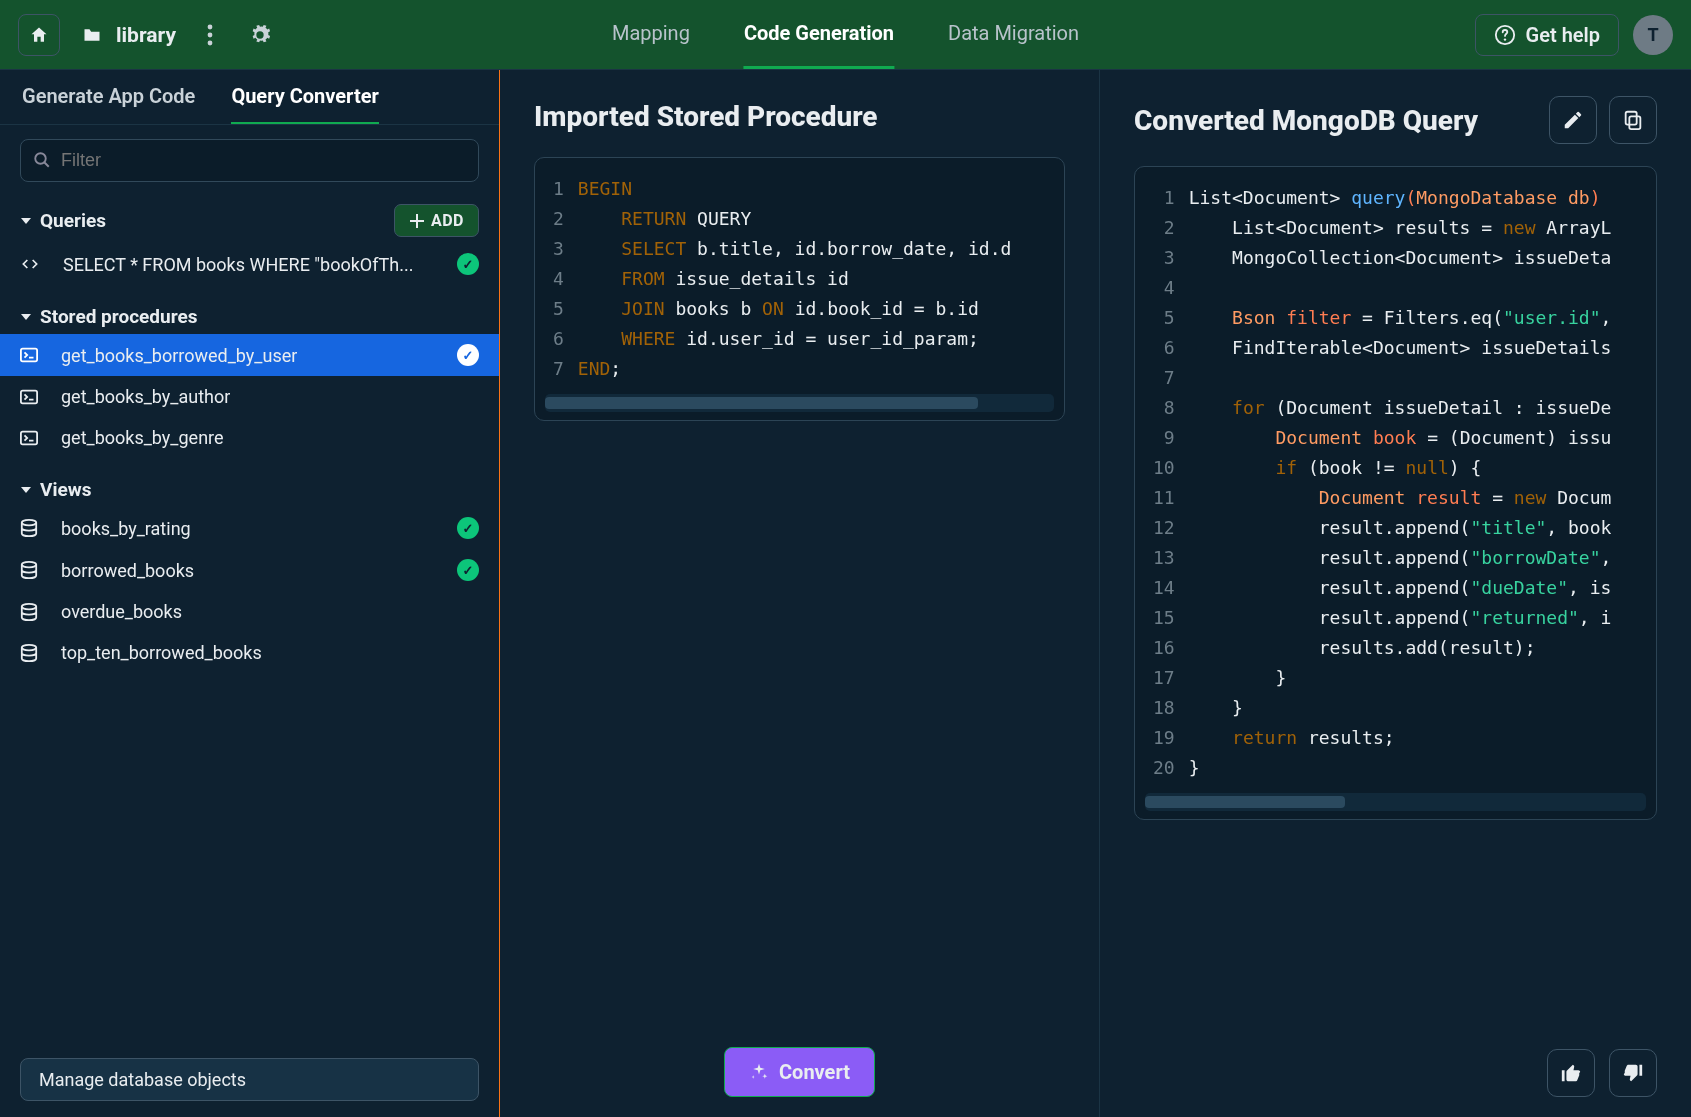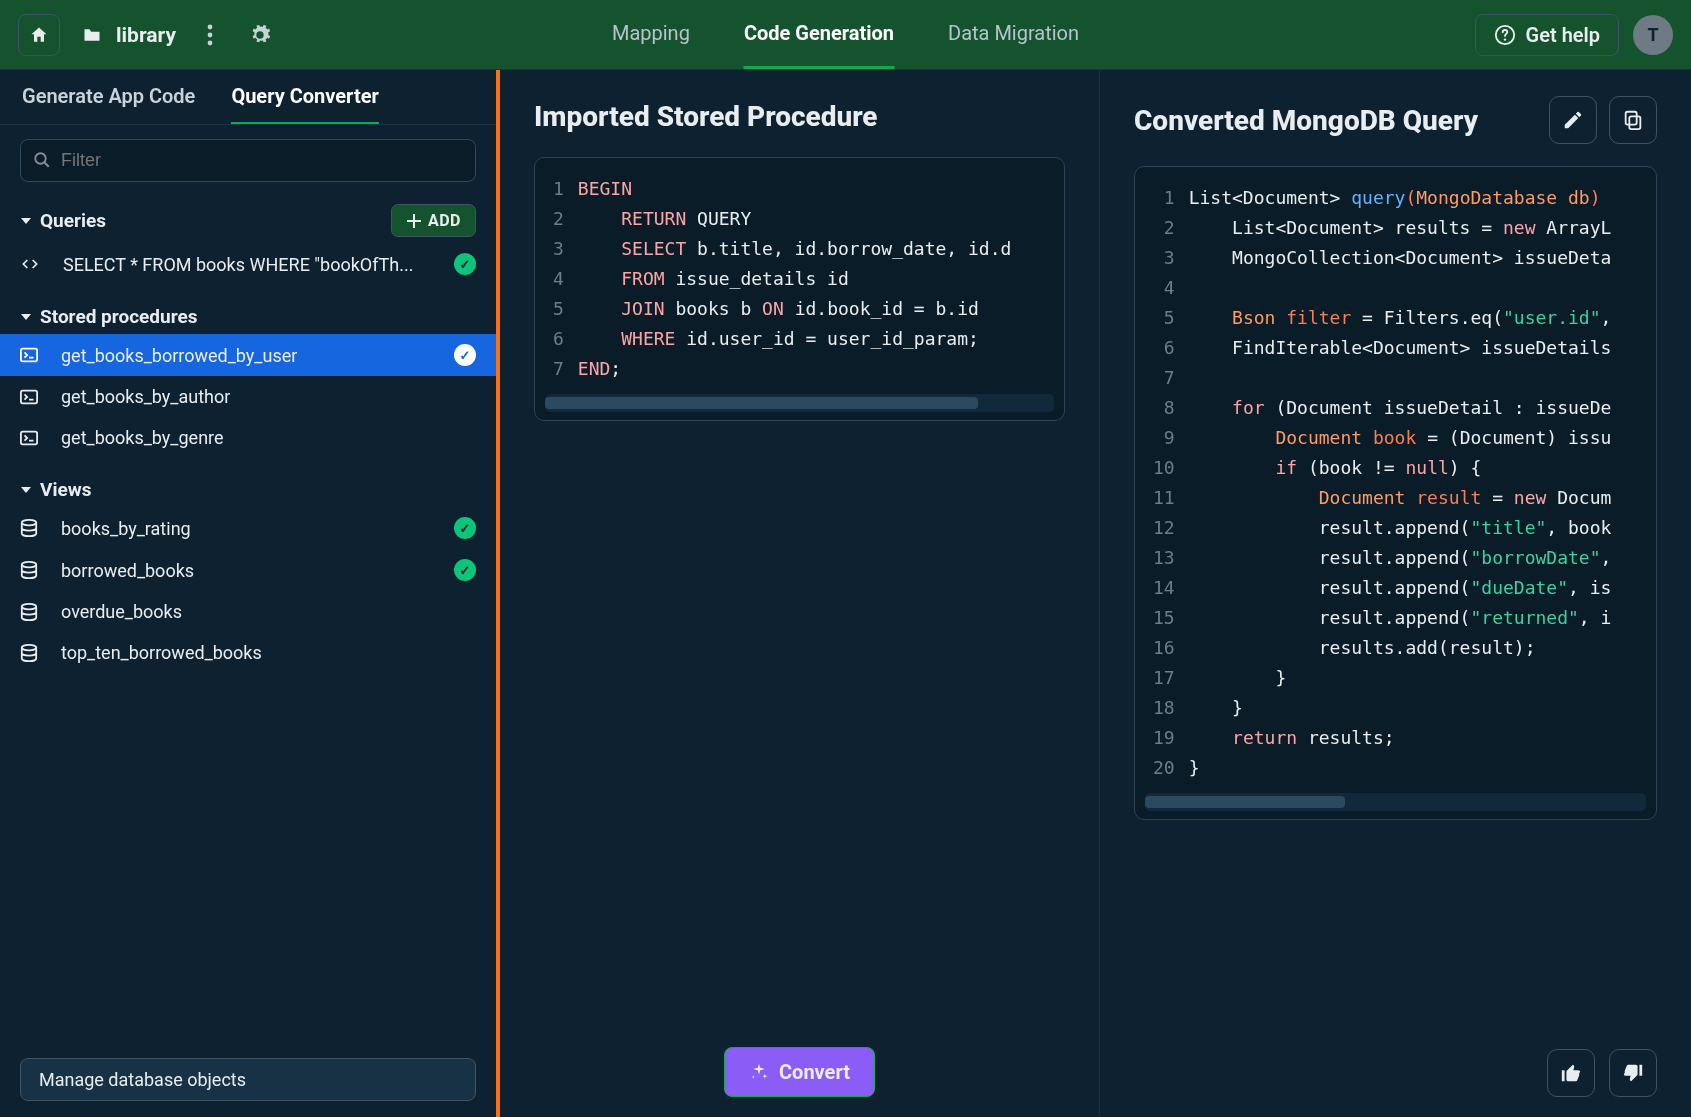--- a/index.html
+++ b/index.html
@@ -51,21 +51,21 @@
   .avatar {
     width:40px; height:40px; border-radius:50%; background:#6e7b85;
     display:flex; align-items:center; justify-content:center; font-weight:700; font-size:18px;
     color:#0e2130; cursor:pointer;
   }
 
   
   .main { display:flex; height:calc(100% - 70px); }
   .sidebar {
     width: 500px;
-    border-right:4px solid #f97316;
+    border-right:1px solid #f97316;
     display:flex; flex-direction:column;
     padding: 10px 0 0 0;
   }
   .sub-tabs {
     display:flex; gap:36px; padding: 4px 22px 0 22px;
   }
   .sub-tab { color:#c9d2d8; font-size:20px; padding-bottom:14px; cursor:pointer; border-bottom:3px solid transparent; font-weight:600;}
   .sub-tab.active { color:#fff; font-weight:700; border-bottom-color:#10aa50; }
   .sub-tabs-border { border-bottom:1px solid #1b3444; margin-top:-1px;}
   .filter-wrap { padding:14px 20px 8px 20px; }
@@ -129,21 +129,21 @@
     font-family: "SFMono-Regular", Consolas, monospace; font-size:18px; line-height:30px;
     user-select:none;
   }
   .code {
     font-family: "SFMono-Regular", Consolas, monospace; font-size:18px; line-height:30px;
     white-space:pre; overflow:hidden; flex:1; padding-right:16px;
   }
   .scroll-track { height:18px; margin:0 10px 8px 10px; background:#11293a; border-radius:5px; position:relative;}
   .scroll-thumb { position:absolute; top:3px; height:12px; border-radius:4px; background:#2b4a5f;}
 
-  .kw { color:#fca5a5; }      
+  .kw { color:#a16207; }      
   .ky { color:#ff7d52; }
   .fn { color:#5fb5ff; }
   .str { color:#38d39f; }
   .typ { color:#ff9b63; }
 
   .target-row { margin-top:auto; display:flex; align-items:flex-end; gap:18px; justify-content:center; padding-top:24px;}
   .target-col { display:flex; flex-direction:column; gap:8px;}
   .target-label { font-weight:700; font-size:18px; padding-left:2px;}
   .select-box {
     width:220px; border:1px solid #3d5466; border-radius:8px; background:#0b1c29;

